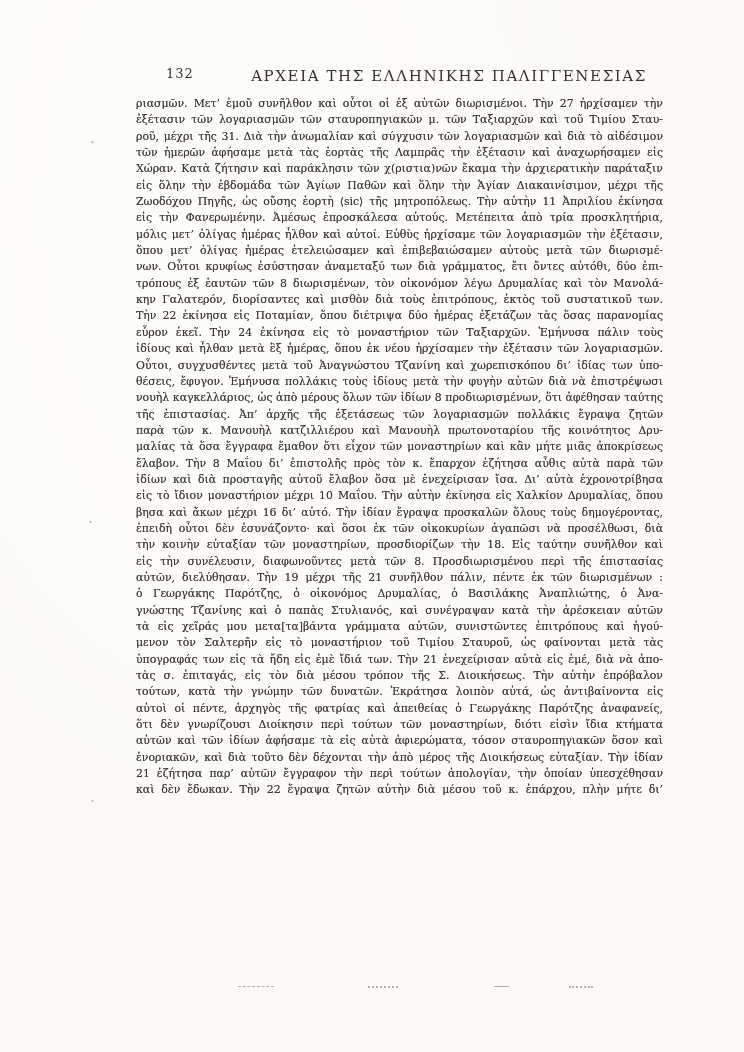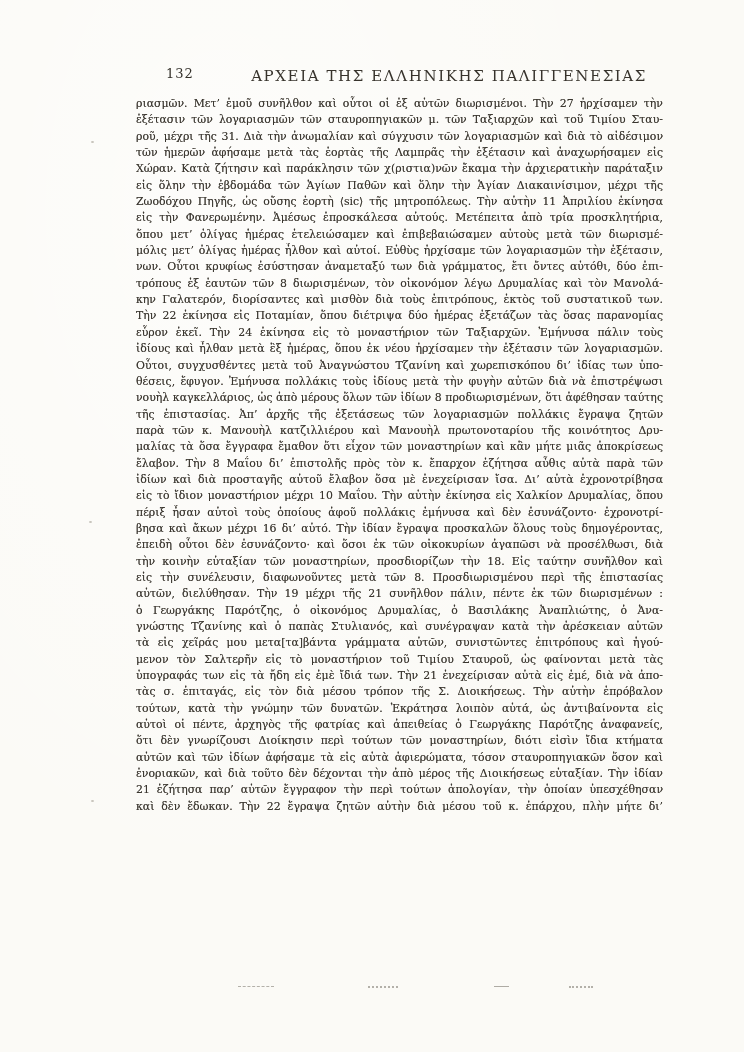--- a/index.html
+++ b/index.html
@@ -62,38 +62,37 @@
 
   <div class="text-block">
     <div class="line">ριασμῶν. Μετ’ ἐμοῦ συνῆλθον καὶ οὗτοι οἱ ἐξ αὐτῶν διωρισμένοι. Τὴν 27 ἠρχίσαμεν τὴν</div>
     <div class="line">ἐξέτασιν τῶν λογαριασμῶν τῶν σταυροπηγιακῶν μ. τῶν Ταξιαρχῶν καὶ τοῦ Τιμίου Σταυ-</div>
     <div class="line">ροῦ, μέχρι τῆς 31. Διὰ τὴν ἀνωμαλίαν καὶ σύγχυσιν τῶν λογαριασμῶν καὶ διὰ τὸ αἰδέσιμον</div>
     <div class="line">τῶν ἡμερῶν ἀφήσαμε μετὰ τὰς ἑορτὰς τῆς Λαμπρᾶς τὴν ἐξέτασιν καὶ ἀναχωρήσαμεν εἰς</div>
     <div class="line">Χώραν. Κατὰ ζήτησιν καὶ παράκλησιν τῶν χ(ριστια)νῶν ἔκαμα τὴν ἀρχιερατικὴν παράταξιν</div>
     <div class="line">εἰς ὅλην τὴν ἑβδομάδα τῶν Ἁγίων Παθῶν καὶ ὅλην τὴν Ἁγίαν Διακαινίσιμον, μέχρι τῆς</div>
     <div class="line">Ζωοδόχου Πηγῆς, ὡς οὔσης ἑορτὴ ⟨sic⟩ τῆς μητροπόλεως. Τὴν αὐτὴν 11 Ἀπριλίου ἐκίνησα</div>
     <div class="line">εἰς τὴν Φανερωμένην. Ἀμέσως ἐπροσκάλεσα αὐτούς. Μετέπειτα ἀπὸ τρία προσκλητήρια,</div>
+    <div class="line">μόλις μετ’ ὀλίγας ἡμέρας ἦλθον καὶ αὐτοί. Εὐθὺς ἠρχίσαμε τῶν λογαριασμῶν τὴν ἐξέτασιν,</div>
     <div class="line">ὅπου μετ’ ὀλίγας ἡμέρας ἐτελειώσαμεν καὶ ἐπιβεβαιώσαμεν αὐτοὺς μετὰ τῶν διωρισμέ-</div>
-    <div class="line">μόλις μετ’ ὀλίγας ἡμέρας ἦλθον καὶ αὐτοί. Εὐθὺς ἠρχίσαμε τῶν λογαριασμῶν τὴν ἐξέτασιν,</div>
     <div class="line">νων. Οὗτοι κρυφίως ἐσύστησαν ἀναμεταξύ των διὰ γράμματος, ἔτι ὄντες αὐτόθι, δύο ἐπι-</div>
     <div class="line">τρόπους ἐξ ἑαυτῶν τῶν 8 διωρισμένων, τὸν οἰκονόμον λέγω Δρυμαλίας καὶ τὸν Μανολά-</div>
     <div class="line">κην Γαλατερόν, διορίσαντες καὶ μισθὸν διὰ τοὺς ἐπιτρόπους, ἐκτὸς τοῦ συστατικοῦ των.</div>
     <div class="line">Τὴν 22 ἐκίνησα εἰς Ποταμίαν, ὅπου διέτριψα δύο ἡμέρας ἐξετάζων τὰς ὅσας παρανομίας</div>
     <div class="line">εὗρον ἐκεῖ. Τὴν 24 ἐκίνησα εἰς τὸ μοναστήριον τῶν Ταξιαρχῶν. Ἐμήνυσα πάλιν τοὺς</div>
     <div class="line">ἰδίους καὶ ἦλθαν μετὰ ἓξ ἡμέρας, ὅπου ἐκ νέου ἠρχίσαμεν τὴν ἐξέτασιν τῶν λογαριασμῶν.</div>
     <div class="line">Οὗτοι, συγχυσθέντες μετὰ τοῦ Ἀναγνώστου Τζανίνη καὶ χωρεπισκόπου δι’ ἰδίας των ὑπο-</div>
     <div class="line">θέσεις, ἔφυγον. Ἐμήνυσα πολλάκις τοὺς ἰδίους μετὰ τὴν φυγὴν αὐτῶν διὰ νὰ ἐπιστρέψωσι</div>
     <div class="line">νουὴλ καγκελλάριος, ὡς ἀπὸ μέρους ὅλων τῶν ἰδίων 8 προδιωρισμένων, ὅτι ἀφέθησαν ταύτης</div>
     <div class="line">τῆς ἐπιστασίας. Ἀπ’ ἀρχῆς τῆς ἐξετάσεως τῶν λογαριασμῶν πολλάκις ἔγραψα ζητῶν</div>
     <div class="line">παρὰ τῶν κ. Μανουὴλ κατζιλλιέρου καὶ Μανουὴλ πρωτονοταρίου τῆς κοινότητος Δρυ-</div>
     <div class="line">μαλίας τὰ ὅσα ἔγγραφα ἔμαθον ὅτι εἶχον τῶν μοναστηρίων καὶ κἂν μήτε μιᾶς ἀποκρίσεως</div>
     <div class="line">ἔλαβον. Τὴν 8 Μαΐου δι’ ἐπιστολῆς πρὸς τὸν κ. ἔπαρχον ἐζήτησα αὖθις αὐτὰ παρὰ τῶν</div>
     <div class="line">ἰδίων καὶ διὰ προσταγῆς αὐτοῦ ἔλαβον ὅσα μὲ ἐνεχείρισαν ἴσα. Δι’ αὐτὰ ἐχρονοτρίβησα</div>
     <div class="line">εἰς τὸ ἴδιον μοναστήριον μέχρι 10 Μαΐου. Τὴν αὐτὴν ἐκίνησα εἰς Χαλκίον Δρυμαλίας, ὅπου</div>
-    <div class="line">πέριξ ἦσαν αὐτοὶ τοὺς ὁποίους ἀφοῦ πολλάκις ἐμήνυσα καὶ δὲν ἐσυνάζοντο· ἐχρονοτρί-</div>
     <div class="line">βησα καὶ ἄκων μέχρι 16 δι’ αὐτό. Τὴν ἰδίαν ἔγραψα προσκαλῶν ὅλους τοὺς δημογέροντας,</div>
     <div class="line">ἐπειδὴ οὗτοι δὲν ἐσυνάζοντο· καὶ ὅσοι ἐκ τῶν οἰκοκυρίων ἀγαπῶσι νὰ προσέλθωσι, διὰ</div>
     <div class="line">τὴν κοινὴν εὐταξίαν τῶν μοναστηρίων, προσδιορίζων τὴν 18. Εἰς ταύτην συνῆλθον καὶ</div>
     <div class="line">εἰς τὴν συνέλευσιν, διαφωνοῦντες μετὰ τῶν 8. Προσδιωρισμένου περὶ τῆς ἐπιστασίας</div>
     <div class="line">αὐτῶν, διελύθησαν. Τὴν 19 μέχρι τῆς 21 συνῆλθον πάλιν, πέντε ἐκ τῶν διωρισμένων :</div>
     <div class="line">ὁ Γεωργάκης Παρότζης, ὁ οἰκονόμος Δρυμαλίας, ὁ Βασιλάκης Ἀναπλιώτης, ὁ Ἀνα-</div>
     <div class="line">γνώστης Τζανίνης καὶ ὁ παπὰς Στυλιανός, καὶ συνέγραψαν κατὰ τὴν ἀρέσκειαν αὐτῶν</div>
     <div class="line">τὰ εἰς χεῖράς μου μετα[τα]βάντα γράμματα αὐτῶν, συνιστῶντες ἐπιτρόπους καὶ ἡγού-</div>
     <div class="line">μενον τὸν Σαλτερῆν εἰς τὸ μοναστήριον τοῦ Τιμίου Σταυροῦ, ὡς φαίνονται μετὰ τὰς</div>
     <div class="line">ὑπογραφάς των εἰς τὰ ἤδη εἰς ἐμὲ ἴδιά των. Τὴν 21 ἐνεχείρισαν αὐτὰ εἰς ἐμέ, διὰ νὰ ἀπο-</div>

